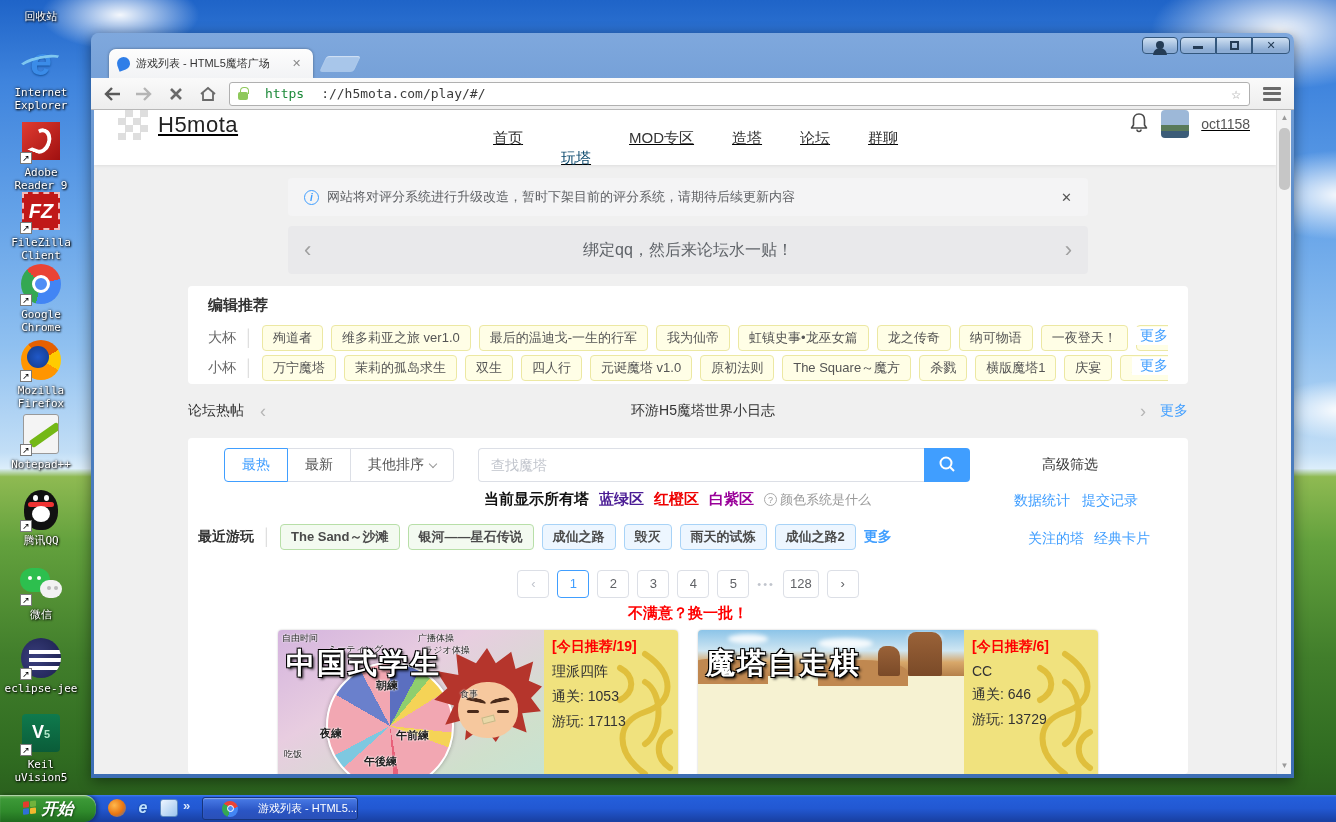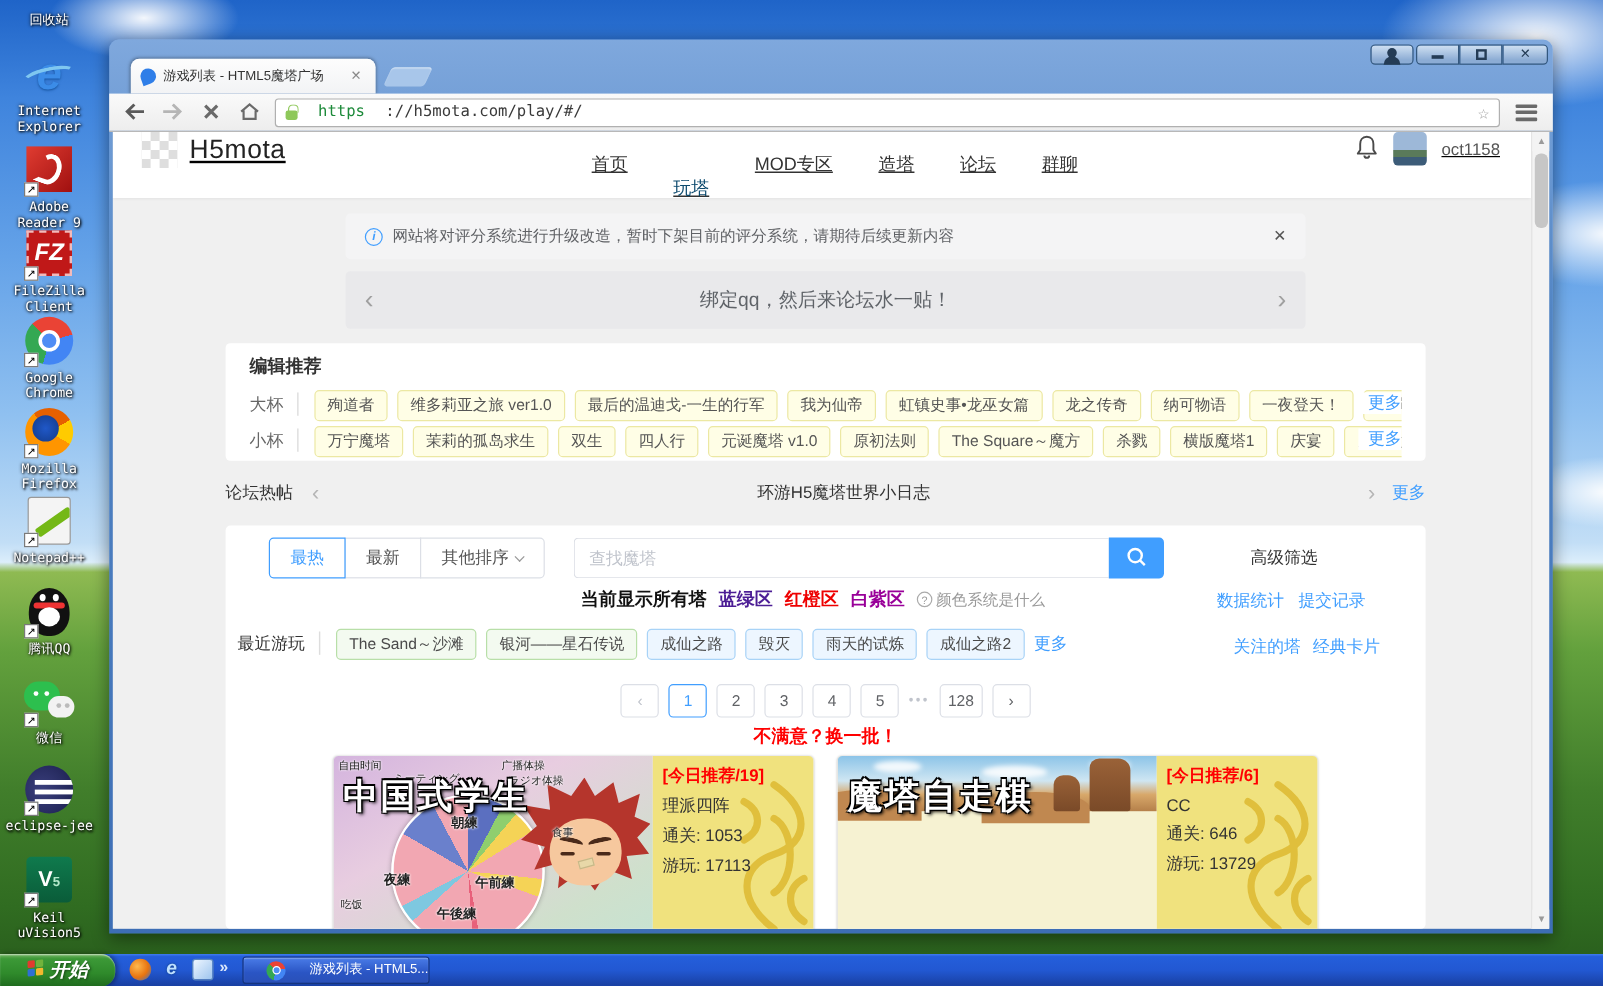--- a/index.html
+++ b/index.html
@@ -148,21 +148,21 @@
   #searchbox input::placeholder { color:#c0c4cc; }
   #searchbtn { width:46px; height:34px; background:#409eff; border:none; border-radius:0 4px 4px 0; cursor:pointer; }
   #advfilter { position:absolute; left:854px; top:18px; font-size:14px; color:#333; cursor:pointer; }
   #zonerow { position:absolute; left:296px; top:52px; display:flex; align-items:center; gap:10px; white-space:nowrap; }
   #zonerow .cur { font-size:15px; font-weight:bold; color:#111; }
   .zone { font-size:15px; font-weight:bold; cursor:pointer; }
   .zone.g { color:#4c1d95; } .zone.r { color:#ee0000; } .zone.p { color:#990099; }
   #colorhelp { display:flex; align-items:center; gap:3px; color:#9a9a9a; font-size:13px; cursor:pointer; }
   #colorhelp .q { width:13px; height:13px; border:1px solid #aaa; border-radius:50%; font-size:9px; line-height:12px; text-align:center; }
   #statlinks { position:absolute; left:826px; top:54px; display:flex; gap:12px; }
-  #recentrow { position:absolute; left:10px; top:86px; display:flex; align-items:center; width:880px; }
+  #recentrow { position:absolute; left:10px; top:86px; display:flex; align-items:center; width:880px;font-weight:bold; }
   #recentrow .rlabel { font-size:14px; color:#333; }
   #recentrow .sep { color:#ddd; margin:0 8px; }
   #followlinks { position:absolute; left:840px; top:92px; display:flex; gap:10px; }
   #pager { position:absolute; left:0; top:132px; width:1000px; display:flex; justify-content:center; gap:8px; }
   .pbtn { min-width:32px; height:28px; background:#fff; border:1px solid #dcdfe6; border-radius:4px; color:#606266; font-size:13px; line-height:26px; text-align:center; cursor:pointer; padding:0 6px; }
   .pbtn.arrow { color:#c0c4cc; }
   .pbtn.active { color:#409eff; border-color:#409eff; }
   .pdots { color:#c0c4cc; line-height:28px; font-size:11px; letter-spacing:2px; }
   #refresh { position:absolute; left:0; top:166px; width:1000px; text-align:center; color:#f00; font-weight:bold; font-size:15px; cursor:pointer; }
   

